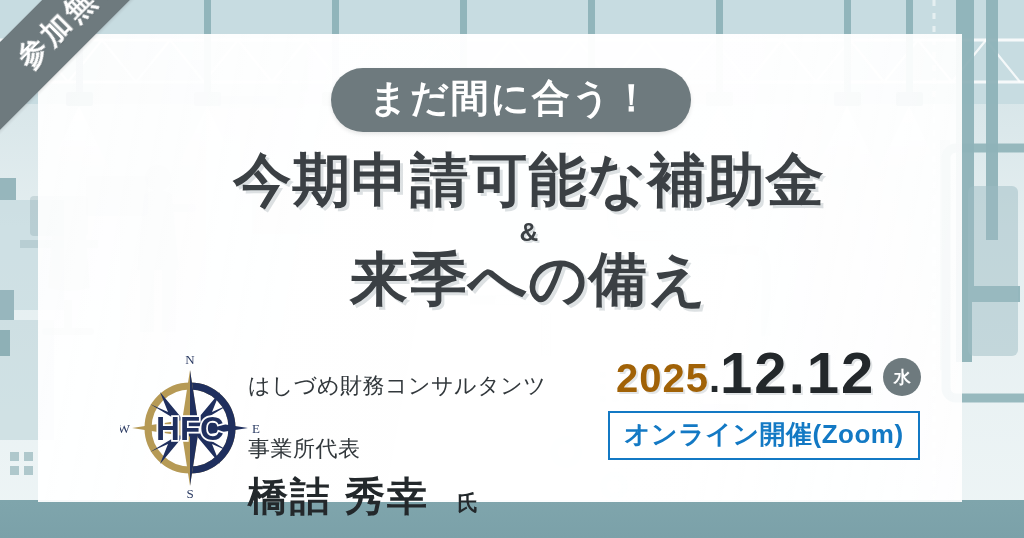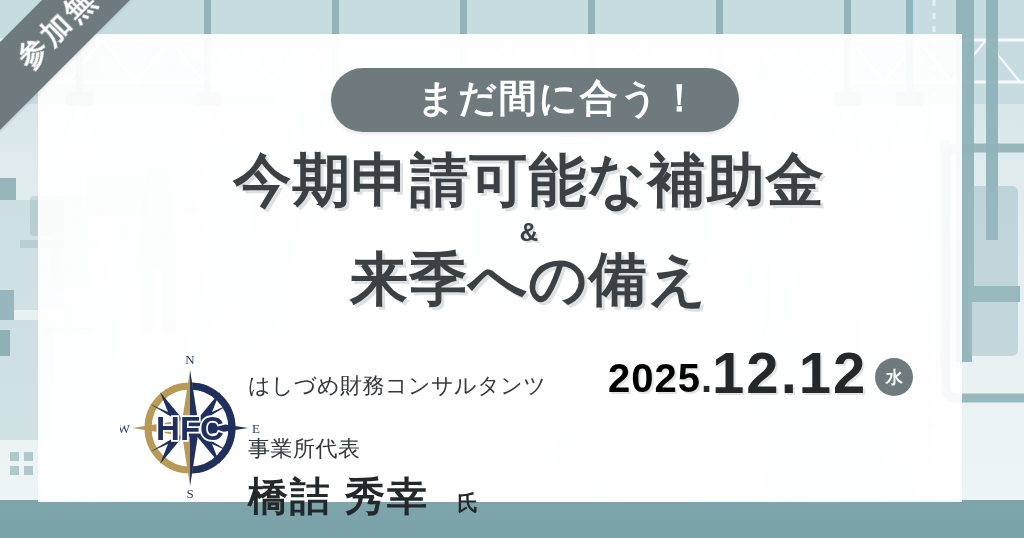--- a/index.html
+++ b/index.html
@@ -42,21 +42,21 @@
 
   
   .pill{
     position:absolute;left:331px;top:68px;
     background:#6e7a7e;border-radius:34px;
     padding:11px 38px 15px;
     box-shadow:0 2px 4px rgba(0,0,0,.10);
   }
   .pill span{
     display:block;color:#ffffff;font-size:38px;font-weight:700;
-    letter-spacing:2px;line-height:1;white-space:nowrap;margin-left:48px;
+    letter-spacing:2px;line-height:1;white-space:nowrap;
   }
 
   
   .headline{position:absolute;left:0;top:150px;width:1024px;text-align:center;padding-left:17px;}
   .hl-line{
     color:#3b4044;font-weight:700;letter-spacing:1px;line-height:1.05;
     text-shadow:3px 3px 0 rgba(170,180,185,.40);
     white-space:nowrap;
   }
   .hl1{font-size:58px;}
@@ -72,23 +72,24 @@
   .sp-org{font-size:22px;color:#32383c;line-height:1.30;letter-spacing:.5px;white-space:nowrap;}
   .sp-role{font-size:22px;color:#32383c;line-height:1.30;letter-spacing:.5px;white-space:nowrap;margin-top:34px;}
   .sp-name-row{display:flex;align-items:baseline;margin-top:6px;gap:6px;}
   .sp-name{font-size:40px;font-weight:700;color:#23282b;letter-spacing:2px;white-space:nowrap;}
   .sp-suffix{font-size:21px;font-weight:700;color:#23282b;margin-left:22px;}
 
   
   .datebox{position:absolute;left:608px;top:344px;width:330px;}
   .date-row{display:flex;align-items:flex-end;white-space:nowrap;}
   .date-year{
-    font-size:40px;font-weight:700;color:#000000;letter-spacing:1px;
+    font-size:40px;font-weight:700;color:#a16207;letter-spacing:1px;
     line-height:1;position:relative;top:-4px;
     text-shadow:2px 2px 0 rgba(190,198,202,.45);
+    margin-left:8px;
   }
   .date-dot{font-size:40px;font-weight:700;color:#23282b;line-height:1;position:relative;top:-4px;}
   .date-md{
     font-size:58px;font-weight:700;color:#23282b;letter-spacing:2px;line-height:1;
     text-shadow:2px 2px 0 rgba(190,198,202,.45);
   }
   .dow{
     display:inline-flex;align-items:center;justify-content:center;
     width:38px;height:38px;border-radius:50%;background:#6e7a7e;
     color:#fff;font-size:17px;font-weight:700;margin-left:8px;
@@ -344,15 +345,18 @@
 
   <div class="datebox">
     <div class="date-row">
       <span class="date-year">2025</span>
       <span class="date-dot">.</span>
       <span class="date-md">12</span>
       <span class="date-md">.</span>
       <span class="date-md">12</span>
       <span class="dow">水</span>
     </div>
+    <div class="zoombox">
+      <span>オンライン開催(Zoom)</span>
+    </div>
   </div>
 
 </div>
 
 </body></html>

